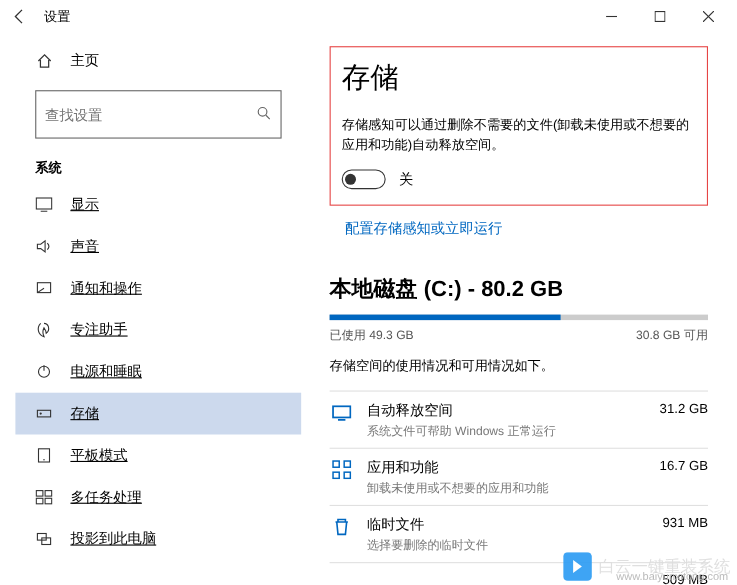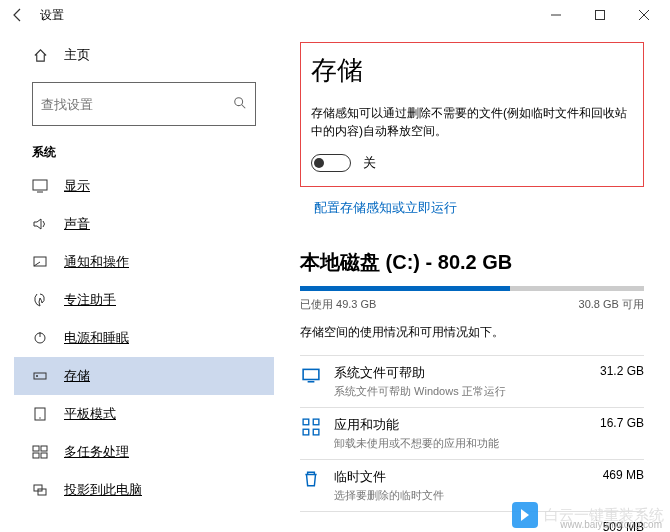--- a/index.html
+++ b/index.html
@@ -175,21 +175,21 @@
             <rect x="6" y="7" width="8" height="6" stroke="#333" fill="none"></rect>
           </svg>
         </span>
       <span>投影到此电脑</span>
     </div>
   </div>
 
   <div class="content">
     <div class="red-box">
       <h1 class="page-h1">存储</h1>
-      <p class="desc">存储感知可以通过删除不需要的文件(例如临时文件和回收站中的内容)自动释放空间。</p>
+      <p class="desc">存储感知可以通过删除不需要的文件(卸载未使用或不想要的应用和功能)自动释放空间。</p>
       <div class="toggle-row">
         <div class="toggle">
             <div class="knob"></div>
           </div>
         <span>关</span>
       </div>
     </div>
     <a class="link">配置存储感知或立即运行</a>
 
     <h2 class="disk-h">本地磁盘 (C:) - 80.2 GB</h2>
@@ -203,21 +203,21 @@
     <p class="usage-note">存储空间的使用情况和可用情况如下。</p>
 
     <div class="cat">
       <span class="cicon">
           <svg width="18" height="18" viewBox="0 0 16 16">
             <rect x="1" y="3" width="14" height="9" stroke="#0067c0" fill="none" stroke-width="1.4"></rect>
             <line x1="5" y1="14" x2="11" y2="14" stroke="#0067c0" stroke-width="1.4"></line>
           </svg>
         </span>
       <div class="ctext">
-        <div class="cname">系统文件可帮助</div>
+        <div class="cname">自动释放空间</div>
         <div class="csub">系统文件可帮助 Windows 正常运行</div>
       </div>
       <div class="csize">31.2 GB</div>
     </div>
     <div class="cat">
       <span class="cicon">
           <svg width="18" height="18" viewBox="0 0 16 16">
             <rect x="1" y="1" width="5" height="5" stroke="#0067c0" fill="none" stroke-width="1.2"></rect>
             <rect x="10" y="1" width="5" height="5" stroke="#0067c0" fill="none" stroke-width="1.2"></rect>
             <rect x="1" y="10" width="5" height="5" stroke="#0067c0" fill="none" stroke-width="1.2"></rect>
@@ -233,21 +233,21 @@
     <div class="cat">
       <span class="cicon">
           <svg width="18" height="18" viewBox="0 0 16 16">
             <path d="M3 4 H13 M5 4 V2 H11 V4 M4 4 L5 14 H11 L12 4" stroke="#0067c0" fill="none" stroke-width="1.3"></path>
           </svg>
         </span>
       <div class="ctext">
         <div class="cname">临时文件</div>
         <div class="csub">选择要删除的临时文件</div>
       </div>
-      <div class="csize">469 MB</div>
+      <div class="csize">931 MB</div>
     </div>
     <div class="cat">
       <span class="cicon"></span>
       <div class="ctext">
         <div class="cname"></div>
       </div>
       <div class="csize">509 MB</div>
     </div>
   </div>
 </div>

